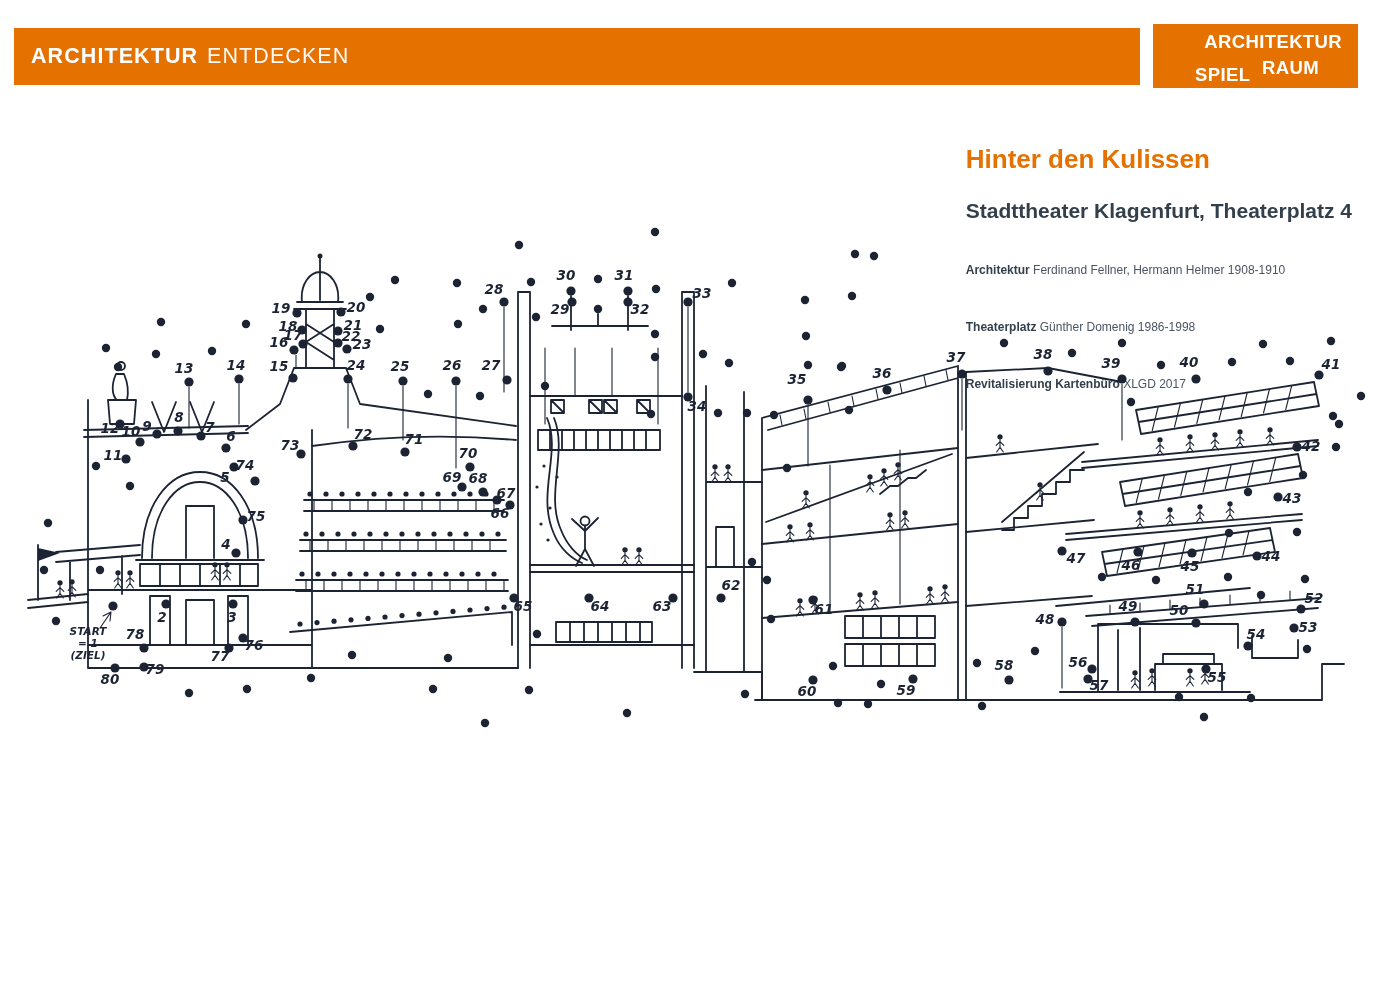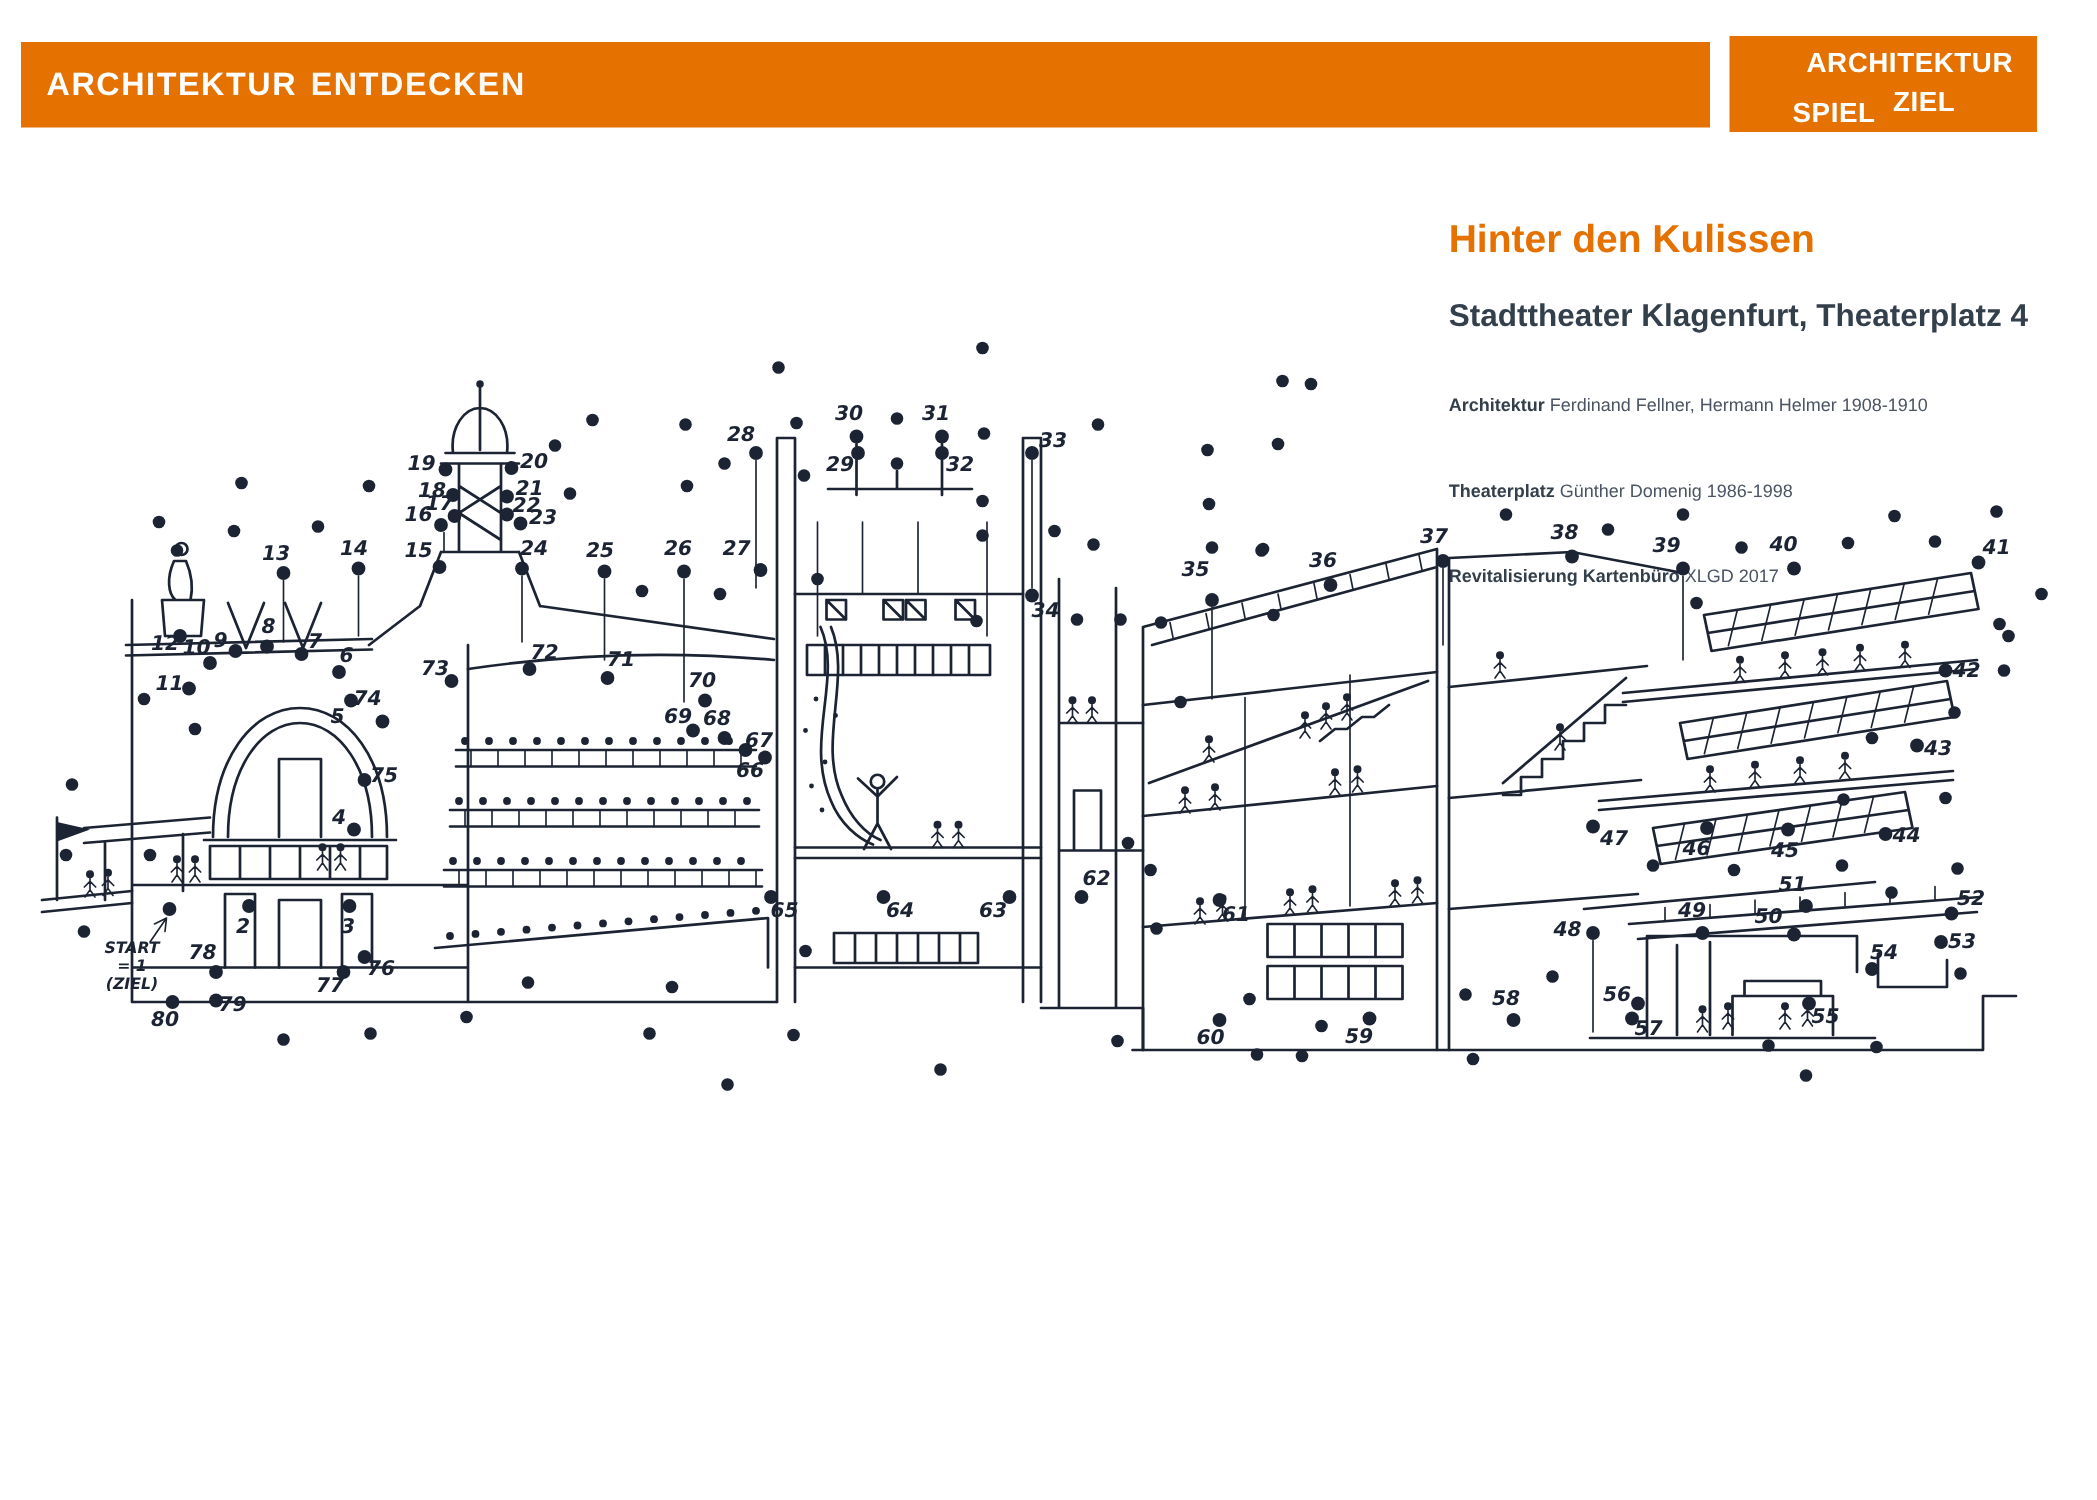--- a/index.html
+++ b/index.html
@@ -2,21 +2,21 @@
 <html><head>
 <meta charset="utf-8">
 <style>
   html,body{margin:0;padding:0;background:#fff;}
   .page{position:relative;width:1398px;height:728px;background:#ffffff;
         font-family:"Liberation Sans",sans-serif;overflow:hidden;}
   .topbar{position:absolute;left:14px;top:28px;width:1126px;height:57px;
           background:#E47100;display:flex;align-items:center;padding-left:17px;
           box-sizing:border-box;color:#fff;font-size:21.5px;letter-spacing:.05em;}
   .tb-bold{font-weight:bold;margin-right:9px;}
-  .tb-light{font-weight:700;opacity:.96;}
+  .tb-light{font-weight:400;opacity:.96;}
   .logo{position:absolute;left:1153px;top:24px;width:205px;height:64px;background:#E47100;
         color:#fff;font-weight:bold;font-size:18.5px;letter-spacing:.02em;}
   .logo span{position:absolute;white-space:nowrap;}
   .logo .l1{right:16px;top:7px;}
   .logo .l2a{left:42px;top:40px;}
   .logo .l2b{left:109px;top:33px;}
   .info{position:absolute;right:46px;top:144px;}
   .title{color:#E47100;font-size:26px;font-weight:bold;margin:0 0 24px 0;}
   .subtitle{color:#333F4B;font-size:21px;font-weight:bold;margin:0 0 24px 0;}
   .credit{font-size:12px;color:#4A5462;line-height:20px;margin-top:37px;}
@@ -38,21 +38,21 @@
 <div class="page">
 
   <div class="topbar">
     <span class="tb-bold">ARCHITEKTUR</span>
     <span class="tb-light">ENTDECKEN</span>
   </div>
 
   <div class="logo">
     <span class="l1">ARCHITEKTUR</span>
     <span class="l2a">SPIEL</span>
-    <span class="l2b">ZIEL</span>
+    <span class="l2b">RAUM</span>
   </div>
 
   <div class="info">
     <div class="title">Hinter den Kulissen</div>
     <div class="subtitle">Stadttheater Klagenfurt, Theaterplatz 4</div>
     <div class="credit"><b>Architektur</b><span> Ferdinand Fellner, Hermann Helmer 1908-1910</span></div>
     <div class="credit"><b>Theaterplatz</b><span> Günther Domenig 1986-1998</span></div>
     <div class="credit"><b>Revitalisierung Kartenbüro</b><span> XLGD 2017</span></div>
   </div>
 

